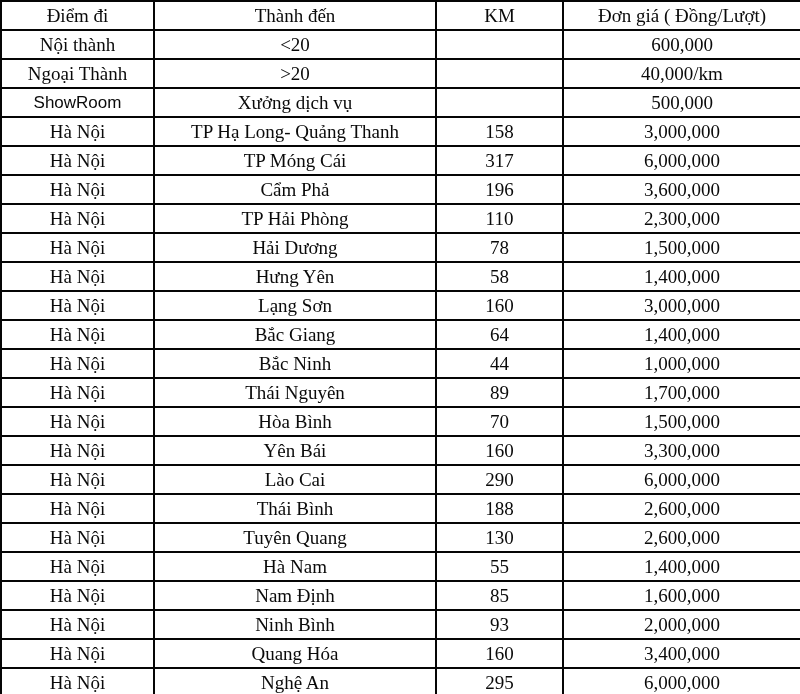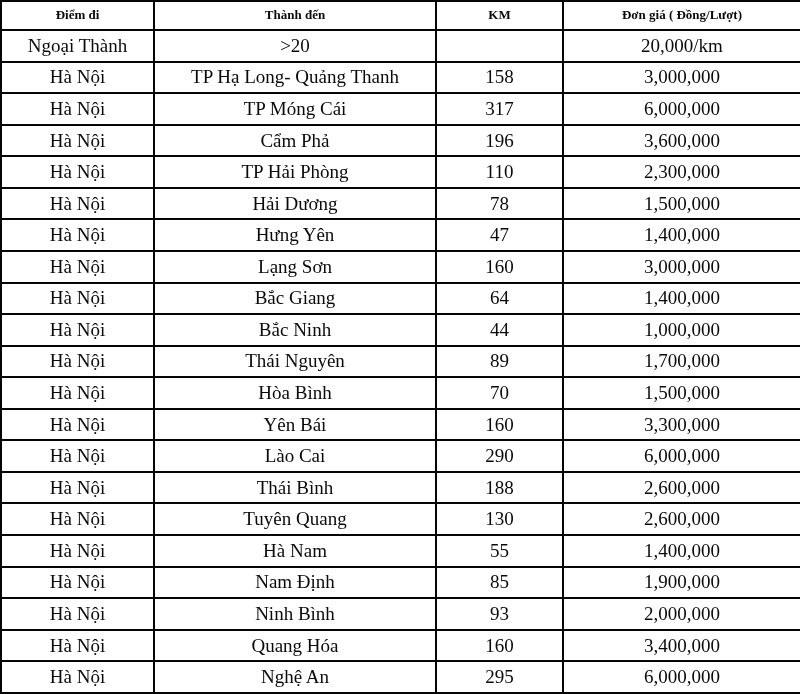--- a/index.html
+++ b/index.html
@@ -29,22 +29,22 @@
     border: 2px solid #050505;
     text-align: center;
     vertical-align: middle;
     padding: 1px 4px;
     height: 25px;
     line-height: 1.15;
     white-space: nowrap;
     overflow: hidden;
   }
   table.price-table th {
-    font-weight: bold;
-    font-size: 13px;
+    font-weight: normal;
+    font-size: 19px;
   }
   td.sans {
     font-family: "Liberation Sans", "DejaVu Sans", sans-serif;
     font-size: 17px;
   }
 </style>
 </head>
 <body>
 
 <table class="price-table">
@@ -57,24 +57,36 @@
   <thead>
     <tr>
       <th>Điểm đi</th>
       <th>Thành đến</th>
       <th>KM</th>
       <th>Đơn giá ( Đồng/Lượt)</th>
     </tr>
   </thead>
   <tbody>
       <tr>
+        <td>Nội thành</td>
+        <td>&lt;20</td>
+        <td></td>
+        <td>600,000</td>
+      </tr>
+      <tr>
         <td>Ngoại Thành</td>
         <td>&gt;20</td>
         <td></td>
-        <td>20,000/km</td>
+        <td>40,000/km</td>
+      </tr>
+      <tr>
+        <td class="sans">ShowRoom</td>
+        <td>Xưởng dịch vụ</td>
+        <td></td>
+        <td>500,000</td>
       </tr>
       <tr>
         <td>Hà Nội</td>
         <td>TP Hạ Long- Quảng Thanh</td>
         <td>158</td>
         <td>3,000,000</td>
       </tr>
       <tr>
         <td>Hà Nội</td>
         <td>TP Móng Cái</td>
@@ -95,21 +107,21 @@
       </tr>
       <tr>
         <td>Hà Nội</td>
         <td>Hải Dương</td>
         <td>78</td>
         <td>1,500,000</td>
       </tr>
       <tr>
         <td>Hà Nội</td>
         <td>Hưng Yên</td>
-        <td>47</td>
+        <td>58</td>
         <td>1,400,000</td>
       </tr>
       <tr>
         <td>Hà Nội</td>
         <td>Lạng Sơn</td>
         <td>160</td>
         <td>3,000,000</td>
       </tr>
       <tr>
         <td>Hà Nội</td>
@@ -162,21 +174,21 @@
       <tr>
         <td>Hà Nội</td>
         <td>Hà Nam</td>
         <td>55</td>
         <td>1,400,000</td>
       </tr>
       <tr>
         <td>Hà Nội</td>
         <td>Nam Định</td>
         <td>85</td>
-        <td>1,900,000</td>
+        <td>1,600,000</td>
       </tr>
       <tr>
         <td>Hà Nội</td>
         <td>Ninh Bình</td>
         <td>93</td>
         <td>2,000,000</td>
       </tr>
       <tr>
         <td>Hà Nội</td>
         <td>Quang Hóa</td>

